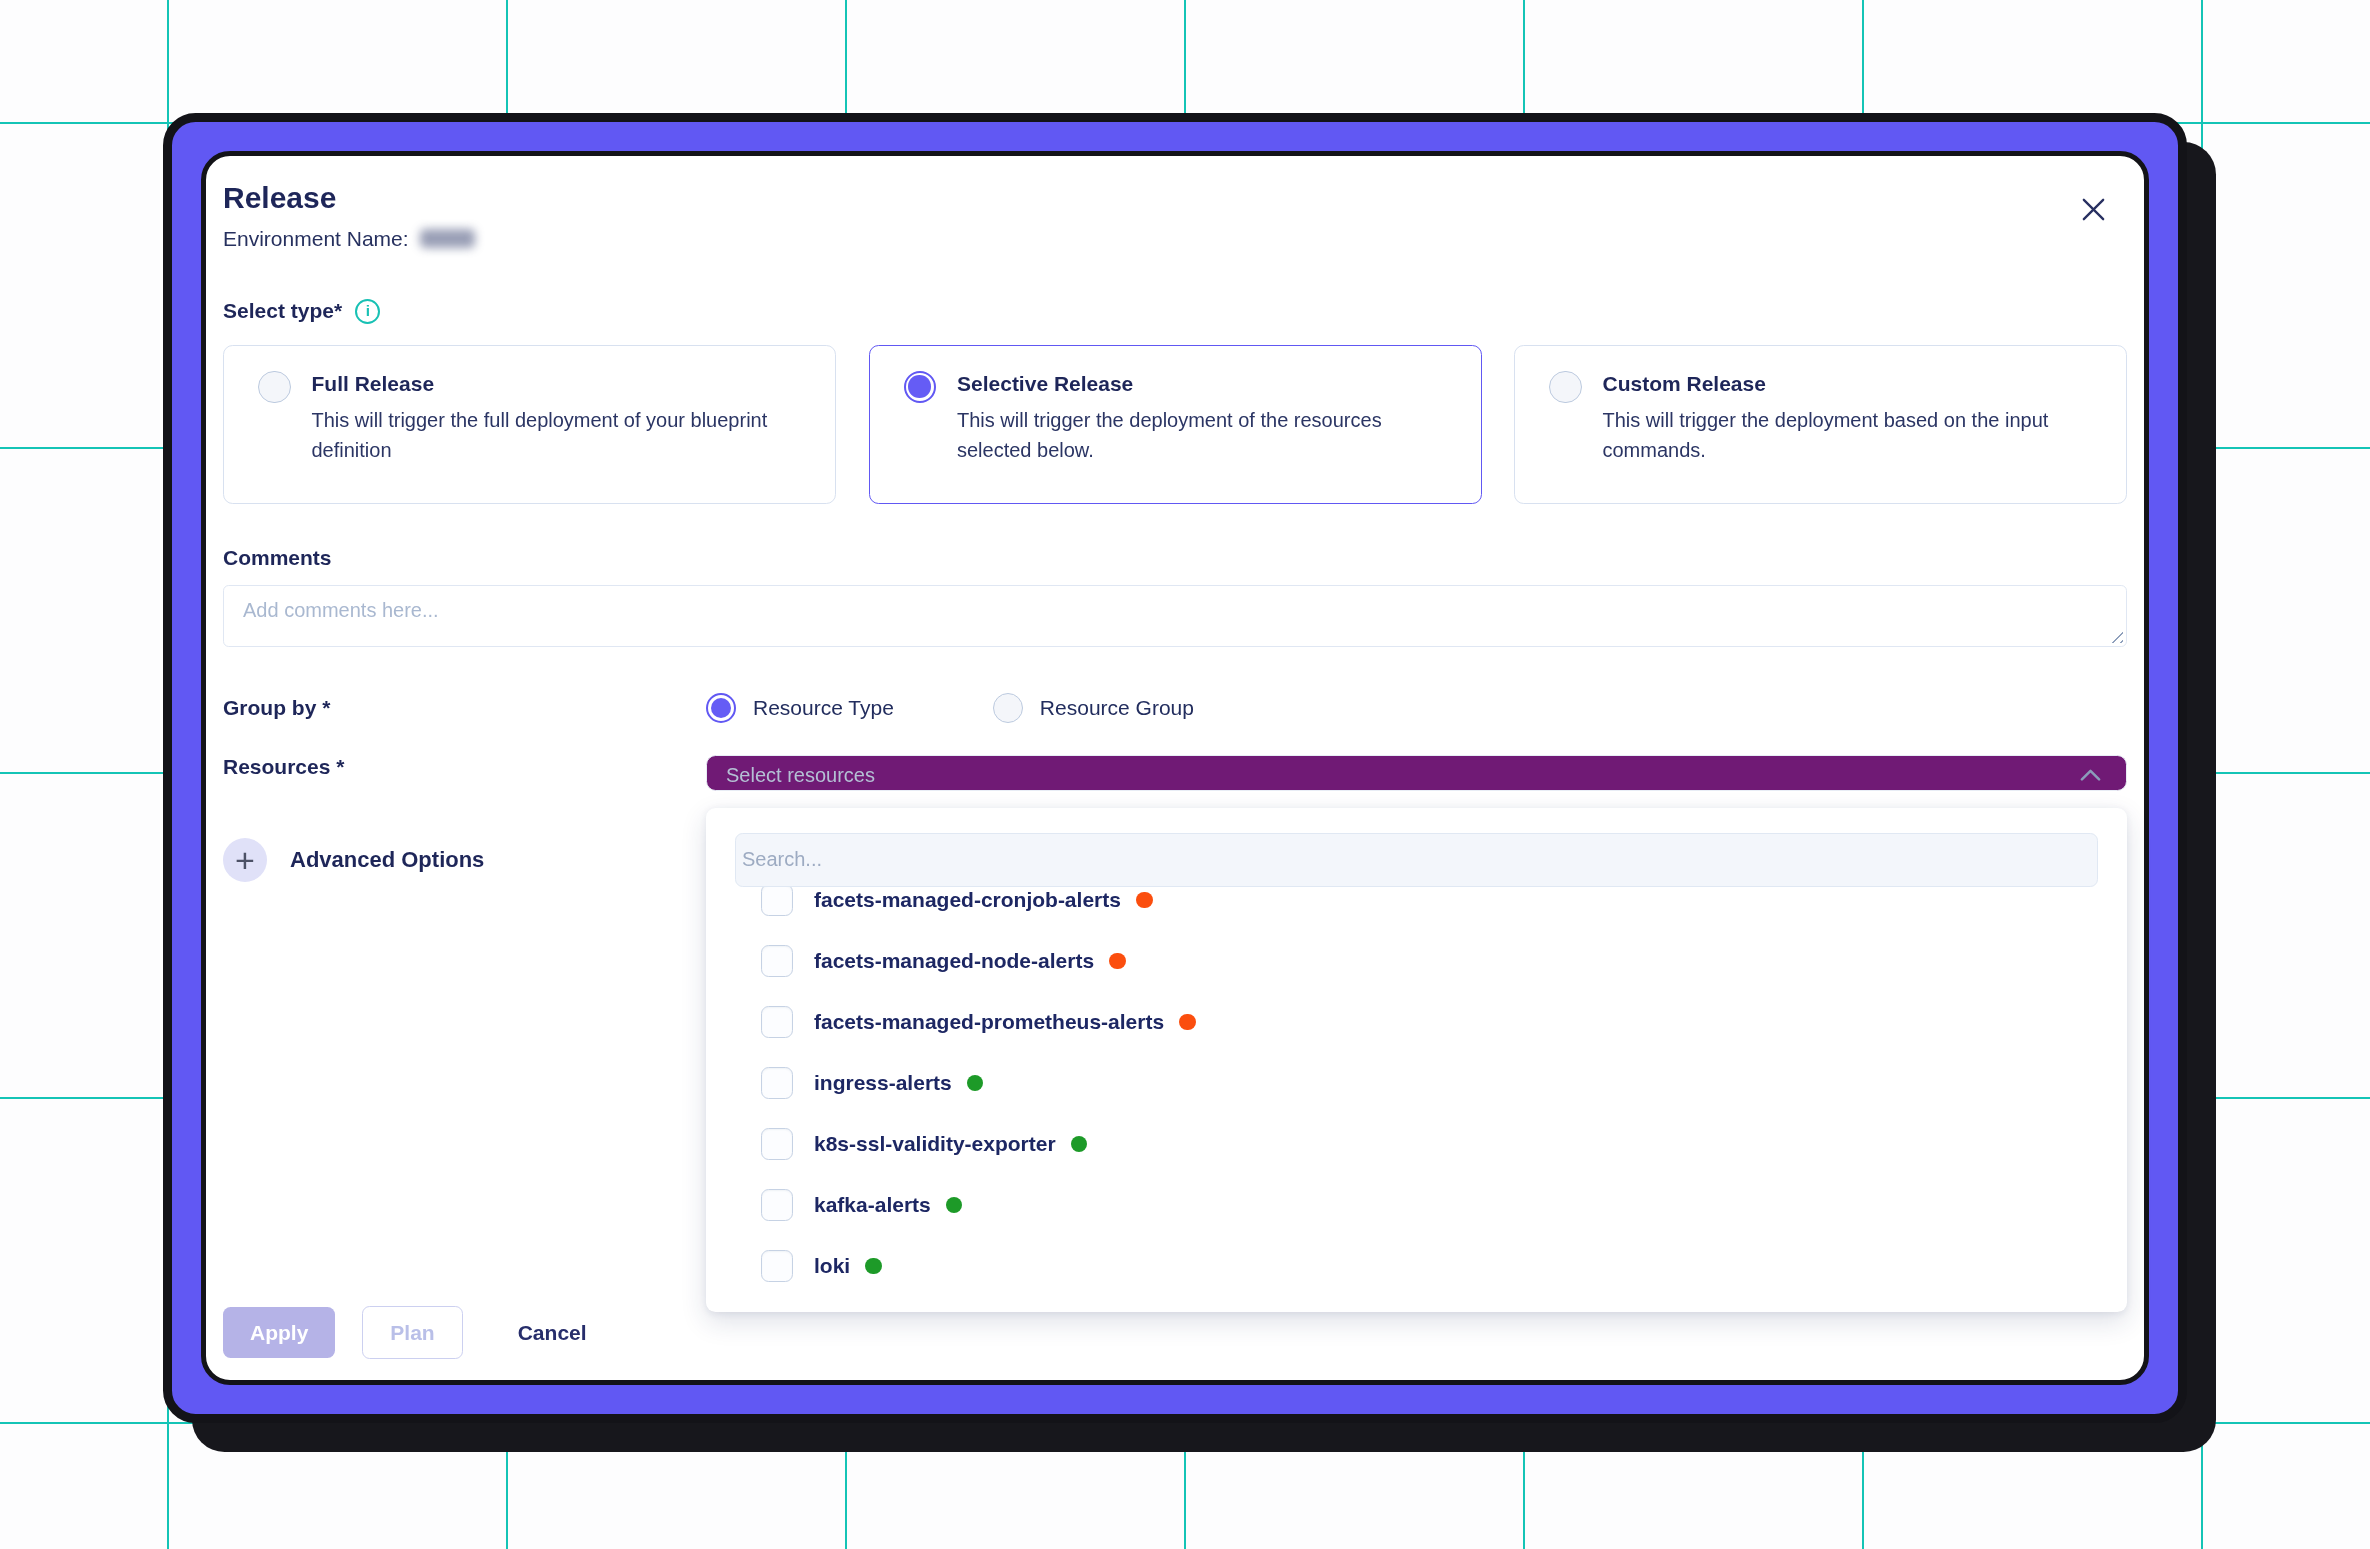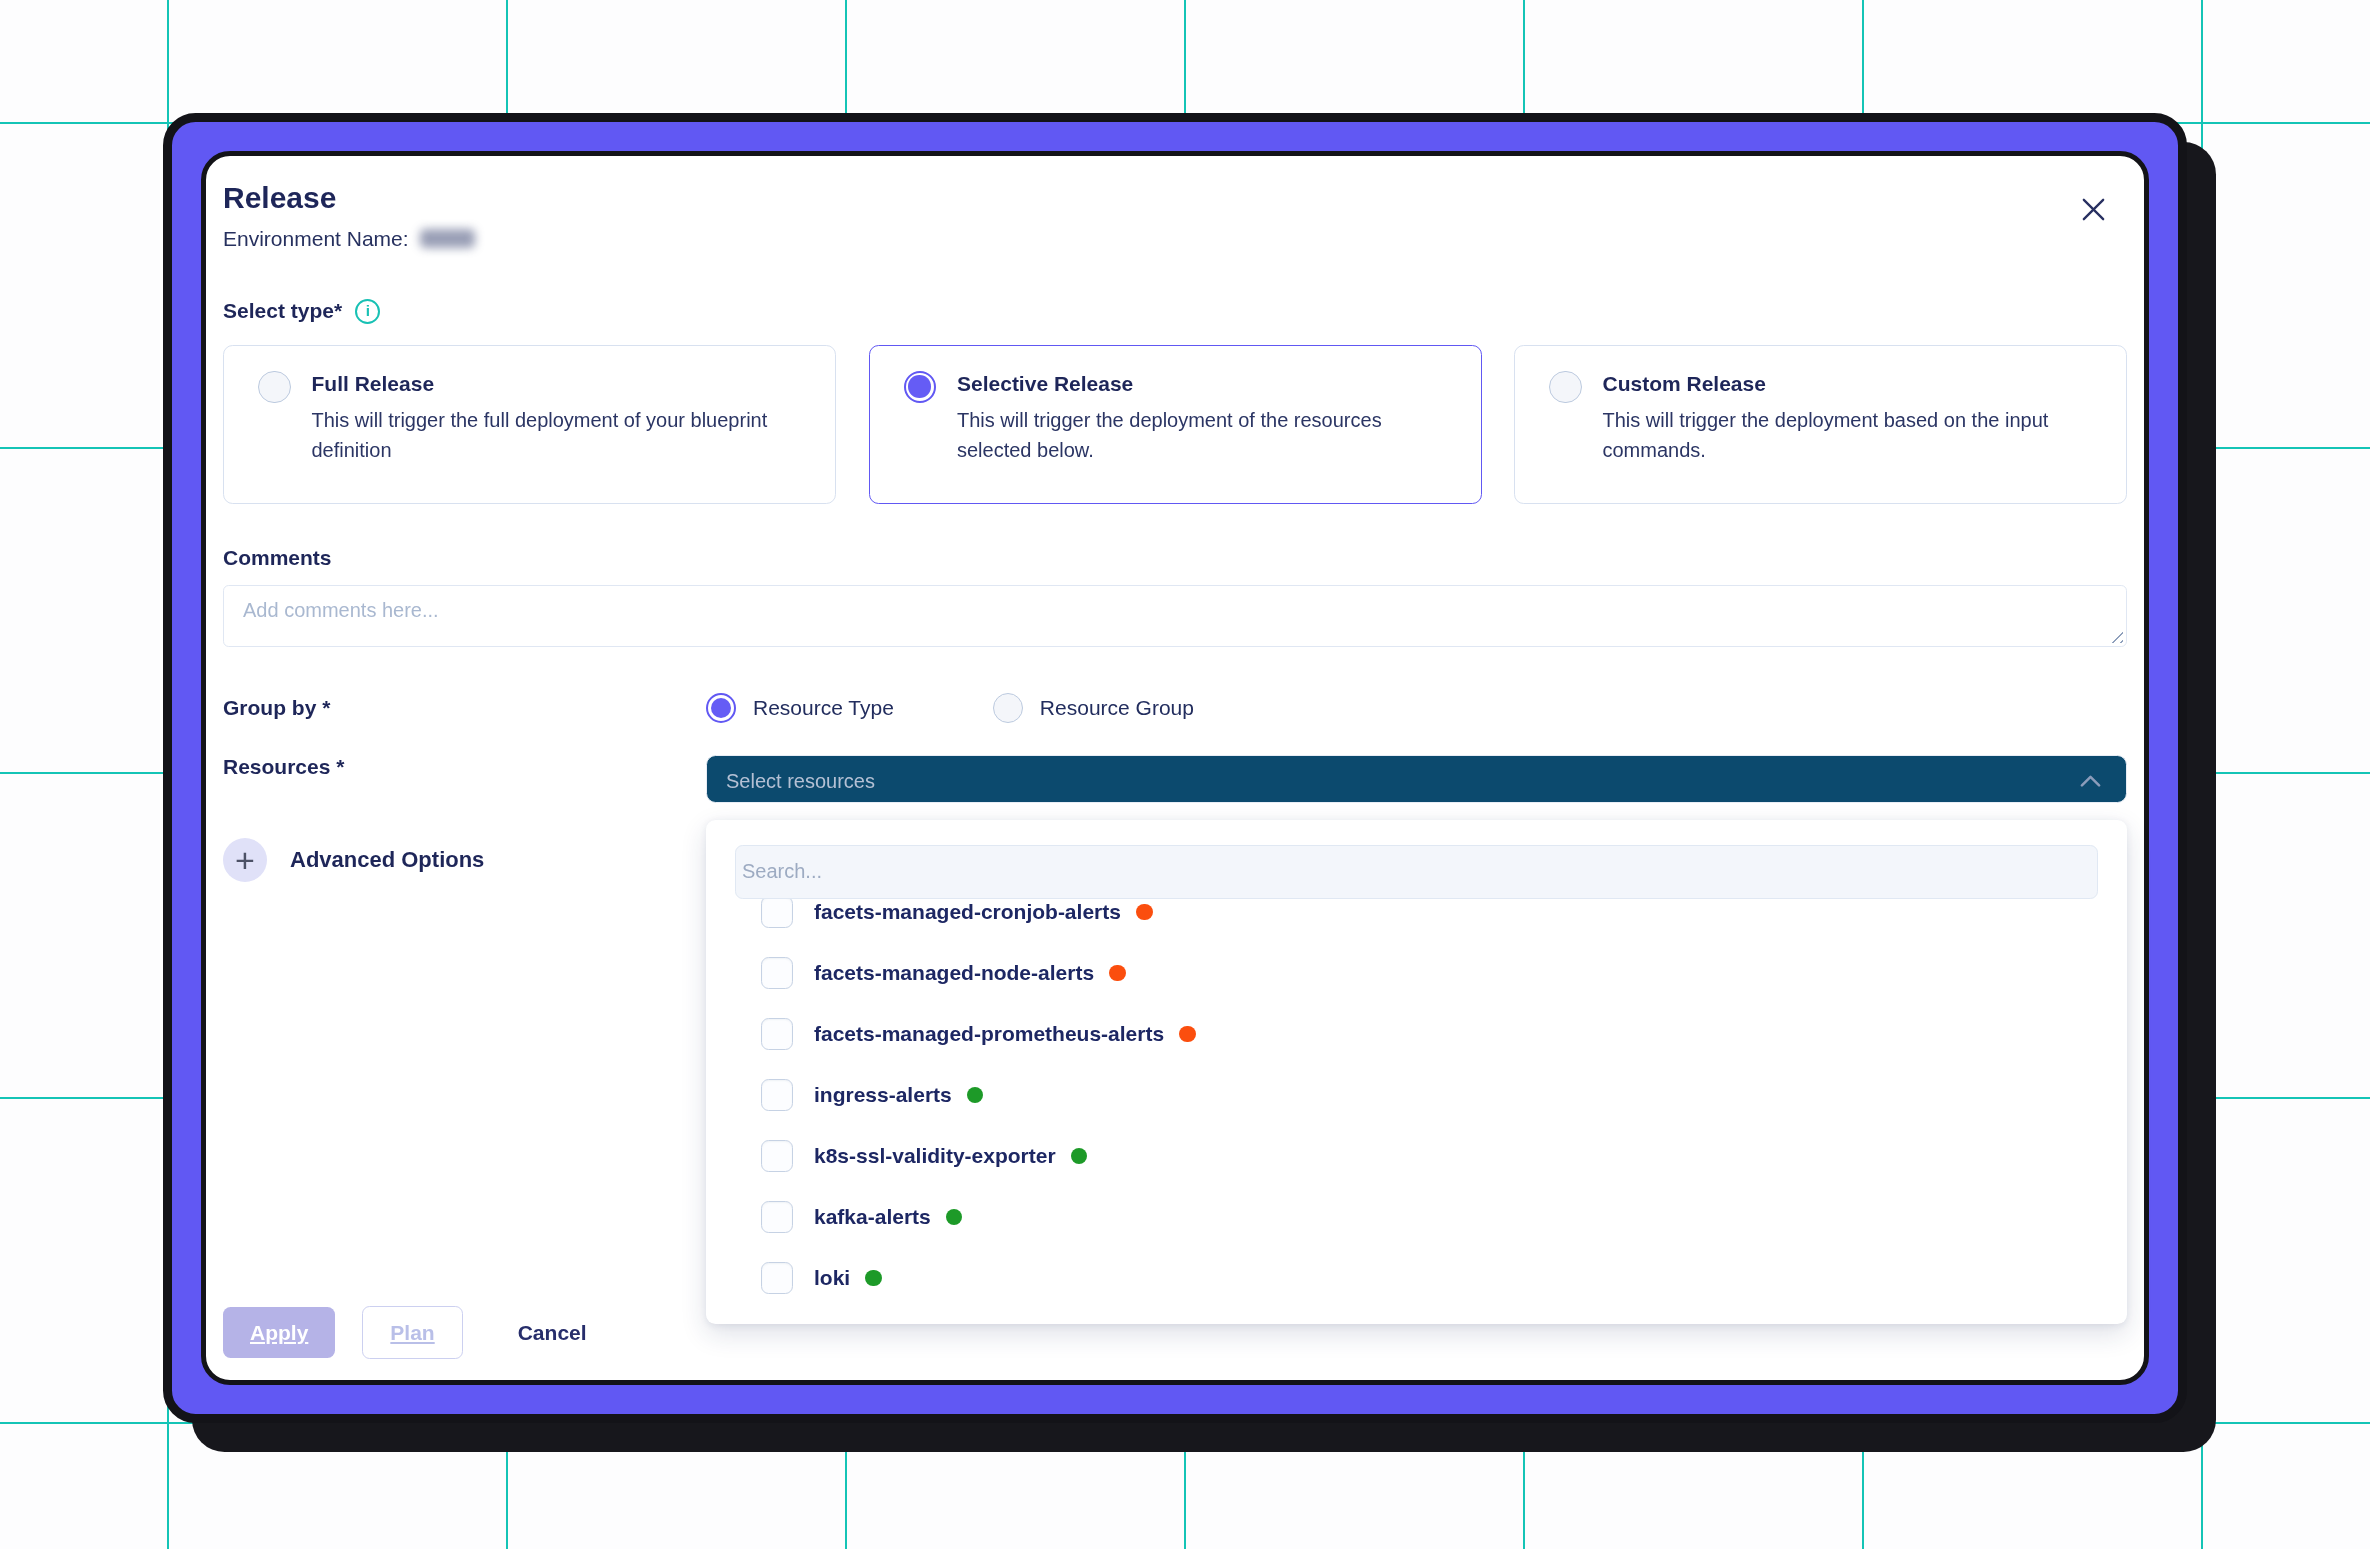--- a/index.html
+++ b/index.html
@@ -117,22 +117,22 @@
   .form-grid { display: grid; grid-template-columns: 483px 1fr; align-items: start; }
   .group-row { margin-top: 46px; align-items: center; }
   .radio-group { display: flex; align-items: center; }
   .radio-option { display: flex; align-items: center; cursor: pointer; }
   .radio-option + .radio-option { margin-left: 99px; }
   .radio-sm { width: 30px; height: 30px; }
   .radio-option .opt-label { margin-left: 17px; font-size: 21px; color: #222d5e; }
 
   .resources-row { margin-top: 32.5px; }
   .select-field {
-    height: 48px; border-radius: 9.6px;
-    background: #0c4a6e; border: 1.4px solid #e8edf5;
+    height: 36px; border-radius: 9.6px;
+    background: #701a75; border: 1.4px solid #e8edf5;
     display: flex; align-items: center;
     padding: 4px 25px 0 19px;
     cursor: pointer;
   }
   .select-placeholder { font-size: 20px; color: #b4c0d4; flex: 1; }
 
   
   .dropdown-panel {
     margin-top: 16.3px;
     background: #ffffff;
@@ -178,21 +178,20 @@
   }
   .advanced-label { margin-left: 23px; font-size: 22px; font-weight: 700; color: #1e2659; }
 
   
   .footer { position: absolute; left: 17px; bottom: 21px; display: flex; align-items: center; }
   .btn {
     font-family: "Liberation Sans", sans-serif;
     font-size: 21px; font-weight: 700;
     border-radius: 7.6px; padding: 13.4px 27px;
     cursor: pointer;
-    text-decoration: underline;
   }
   .btn-apply { background: #b5b3e7; color: #ffffff; border: none; }
   .btn-plan  { background: #ffffff; color: #b9bfe8; border: 1.9px solid #ccd0f0; margin-left: 27px; }
   .btn-cancel {
     background: transparent; border: none;
     color: #272e6b; font-size: 21px; font-weight: 700;
     margin-left: 55px; padding: 13.4px 0; cursor: pointer;
   }
 </style>
 </head>

